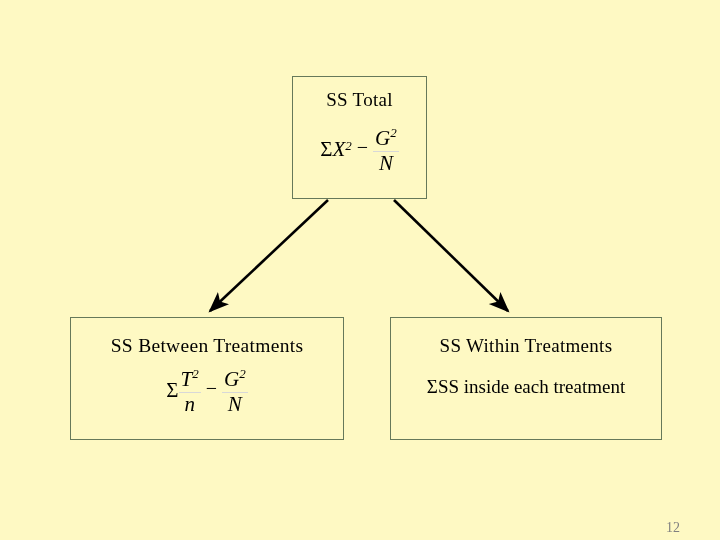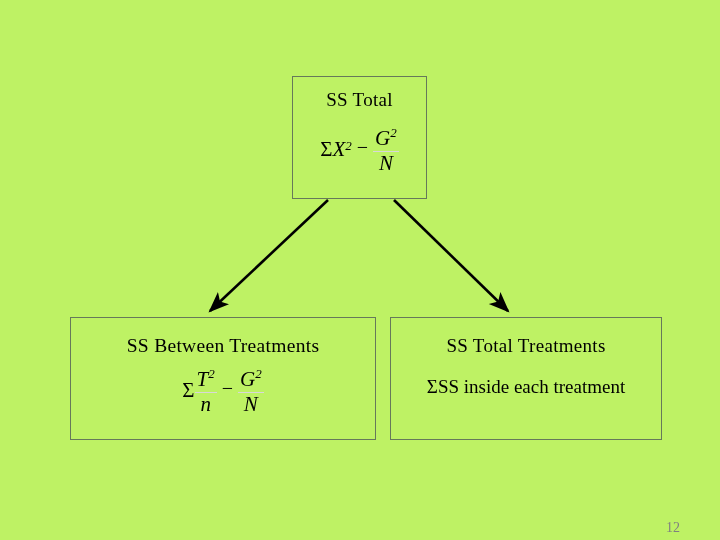--- a/index.html
+++ b/index.html
@@ -4,35 +4,35 @@
 <style>
   html, body {
     margin: 0;
     padding: 0;
     background: #ffffff;
   }
   #slide {
     position: relative;
     width: 720px;
     height: 540px;
-    background: #bef264;
+    background: #fef9c3;
     overflow: hidden;
     font-family: "Liberation Serif", "DejaVu Serif", serif;
   }
 
   
   .node-box {
     position: absolute;
     box-sizing: border-box;
     border: 1px solid #66795a;
     background: transparent;
   }
 
   #box-total      { left: 292px; top: 76px;  width: 135px; height: 123px; }
-  #box-between    { left: 70px;  top: 317px; width: 306px; height: 123px; }
+  #box-between    { left: 70px;  top: 317px; width: 274px; height: 123px; }
   #box-within     { left: 390px; top: 317px; width: 272px; height: 123px; }
 
   .node-title {
     position: absolute;
     left: 0;
     width: 100%;
     text-align: center;
     color: #000000;
     font-size: 19px;
     line-height: 22px;
@@ -178,20 +178,20 @@
         <span class="den">n</span>
       </span></span><span class="minus">−</span><span class="frac">
         <span class="num"><span>G</span><span class="sup">2</span></span>
         <span class="bar"></span>
         <span class="den">N</span>
       </span>
     </div>
   </div>
 
   <div class="node-box" id="box-within">
-    <div class="node-title">SS Total Treatments</div>
+    <div class="node-title">SS Within Treatments</div>
 
     <div id="within-text"><span class="sigma">Σ</span><span>SS inside each treatment</span></div>
   </div>
 
   <div id="page-number">12</div>
 
 </div>
 
 </body></html>

